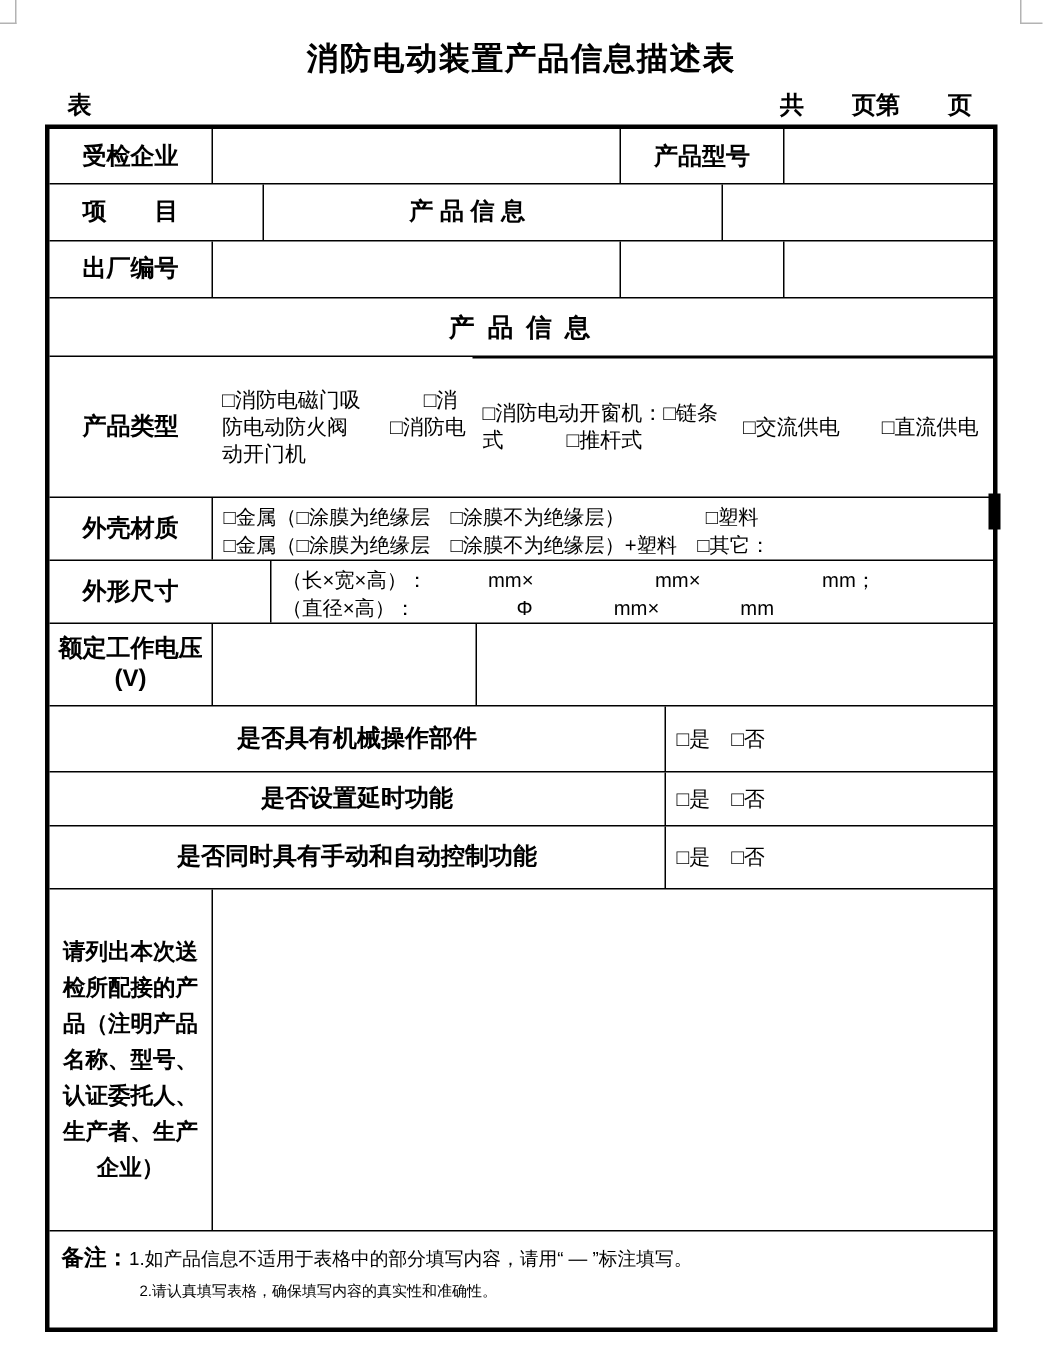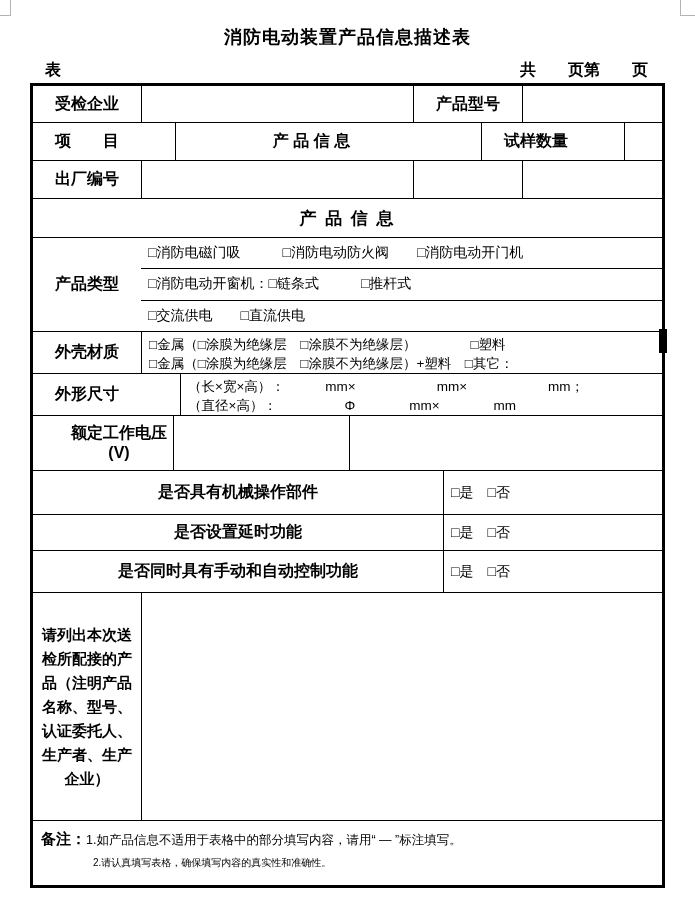--- a/index.html
+++ b/index.html
@@ -8,21 +8,21 @@
     font-family:"Liberation Sans","DejaVu Sans",sans-serif;
     position:relative; overflow:hidden;
   }
   
   .mark-left  { position:absolute; left:0; top:0; width:10px; height:15px;
                 border-right:1px solid #b3b3b3; border-bottom:1px solid #b3b3b3; }
   .mark-right { position:absolute; left:680px; top:0; width:15px; height:15px;
                 border-left:1px solid #b3b3b3; border-bottom:1px solid #b3b3b3; }
 
   .doc-title { position:absolute; top:25px; left:0; width:100%;
-               text-align:center; font-size:18px; font-weight:bold; letter-spacing:1px; }
+               text-align:center; font-size:21px; font-weight:bold; letter-spacing:1px; }
 
   .subhead { position:absolute; top:60px; left:45px; width:603px;
              display:flex; justify-content:space-between;
              font-size:16px; font-weight:bold; }
 
   .tbl { position:absolute; left:30px; top:83px; width:635px; height:805px;
          border:3px solid #000; box-sizing:border-box;
          display:flex; flex-direction:column; }
 
   .row { display:flex; box-sizing:border-box; border-top:1.5px solid #000; flex-shrink:0; }
@@ -35,28 +35,28 @@
   .lab { justify-content:center; text-align:center; font-weight:bold; font-size:16px; }
   .val { font-size:14px; padding-left:7px; }
 
   
   .w-c1 { width:108px; }  .w-c2 { width:272px; }  .w-c3 { width:109px; }  .w-c4 { flex:1; }
   .w-r8c2 { width:176px; } .w-r8c3 { width:127px; }
   .w-q { width:410px; } 
 
   .h-r1 { height:36px; } .h-r2 { height:38px;gap:34px; } .h-r3 { height:38px; }
   .h-r4 { height:39px; } .h-r5 { height:94px; } .h-r6 { height:42px; }
-  .h-r7 { height:42px;gap:39px; } .h-r8 { height:55px;padding-left:32px; } .h-r9 { height:44px; }
+  .h-r7 { height:42px;gap:39px; } .h-r8 { height:55px; } .h-r9 { height:44px; }
   .h-r10 { height:36px; } .h-r11 { height:42px; } .h-r12 { height:228px; }
   .h-r13 { flex:1; }
 
   .section-head { width:100%; justify-content:center; font-weight:bold;
                   font-size:17px; letter-spacing:2px; }
 
-  .subcol { flex:1; display:flex; flex-direction:column; }
+  .subcol { flex:1; display:flex; flex-direction:row; }
   .subrow { box-sizing:border-box; border-top:1.5px solid #000; flex:1;
             display:flex; align-items:center; font-size:14px; padding-left:7px; }
   .subrow.first { border-top:none; }
 
   .twoline { display:block; padding:3px 0 0 7px; font-size:13.5px; }
   .twoline .ln { line-height:19px; white-space:pre; }
 
   .stack { flex-direction:column; justify-content:center; line-height:20px; }
 
   .biglab { padding:0 3px; font-size:15px; line-height:24px; }
@@ -86,21 +86,20 @@
   <div class="row first h-r1">
     <div class="c nl lab w-c1">受检企业</div>
     <div class="c val w-c2"></div>
     <div class="c lab w-c3">产品型号</div>
     <div class="c val w-c4"></div>
   </div>
 
   <div class="row h-r2">
     <div class="c nl lab w-c1">项　　目</div>
     <div class="c lab w-c2">产 品 信 息</div>
-    <div class="c lab w-c3">试样数量</div>
     <div class="c val w-c4"></div>
   </div>
 
   <div class="row h-r3">
     <div class="c nl lab w-c1">出厂编号</div>
     <div class="c val w-c2"></div>
     <div class="c val w-c3"></div>
     <div class="c val w-c4"></div>
   </div>
 

